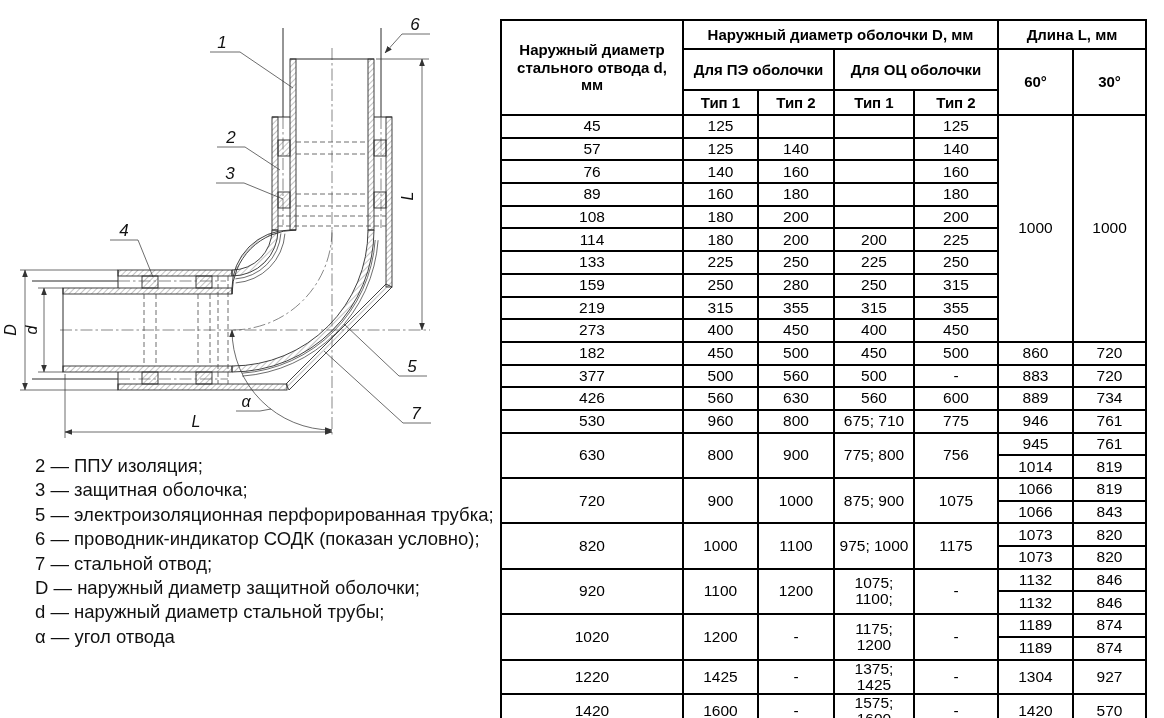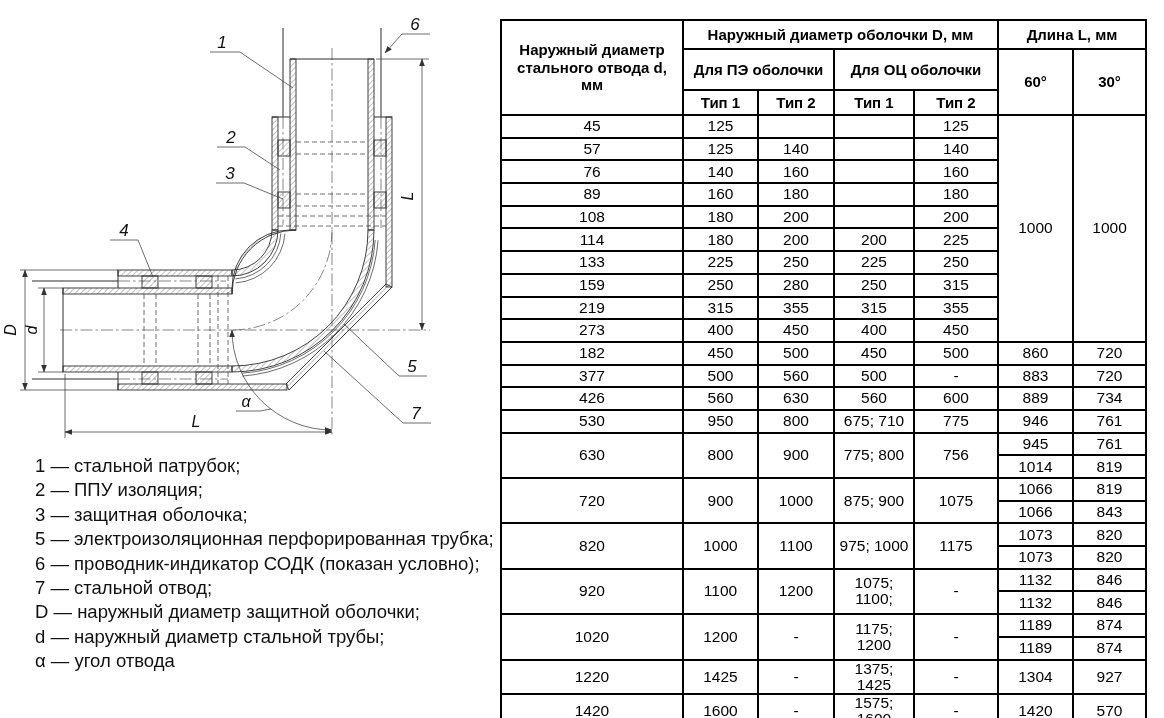--- a/index.html
+++ b/index.html
@@ -126,21 +126,20 @@
     <text class="num" x="412" y="372" text-anchor="middle">5</text>
     <path class="thin" d="M427,376 H399 L344,324"></path>
     <text class="num" x="415" y="30" text-anchor="middle">6</text>
     <path class="thin" d="M430,34 H402 L385,53" marker-end="url(#arr)"></path>
     <text class="num" x="416" y="419" text-anchor="middle">7</text>
     <path class="thin" d="M431,423 H403 L324,351"></path>
   </g>
 </svg>
 
 <div class="legend">
-  <div>1 — стальной патрубок;</div>
   <div>2 — ППУ изоляция;</div>
   <div>3 — защитная оболочка;</div>
   <div>5 — электроизоляционная перфорированная трубка;</div>
   <div>6 — проводник-индикатор СОДК (показан условно);</div>
   <div>7 — стальной отвод;</div>
   <div>D — наружный диаметр защитной оболочки;</div>
   <div>d — наружный диаметр стальной трубы;</div>
   <div>α — угол отвода</div>
 </div>
 
@@ -268,21 +267,21 @@
         <td>426</td>
         <td>560</td>
         <td>630</td>
         <td>560</td>
         <td>600</td>
         <td>889</td>
         <td>734</td>
       </tr>
       <tr>
         <td>530</td>
-        <td>950</td>
+        <td>960</td>
         <td>800</td>
         <td>675; 710</td>
         <td>775</td>
         <td>946</td>
         <td>761</td>
       </tr>
       <tr>
         <td rowspan="2">630</td>
         <td rowspan="2">800</td>
         <td rowspan="2">900</td>

